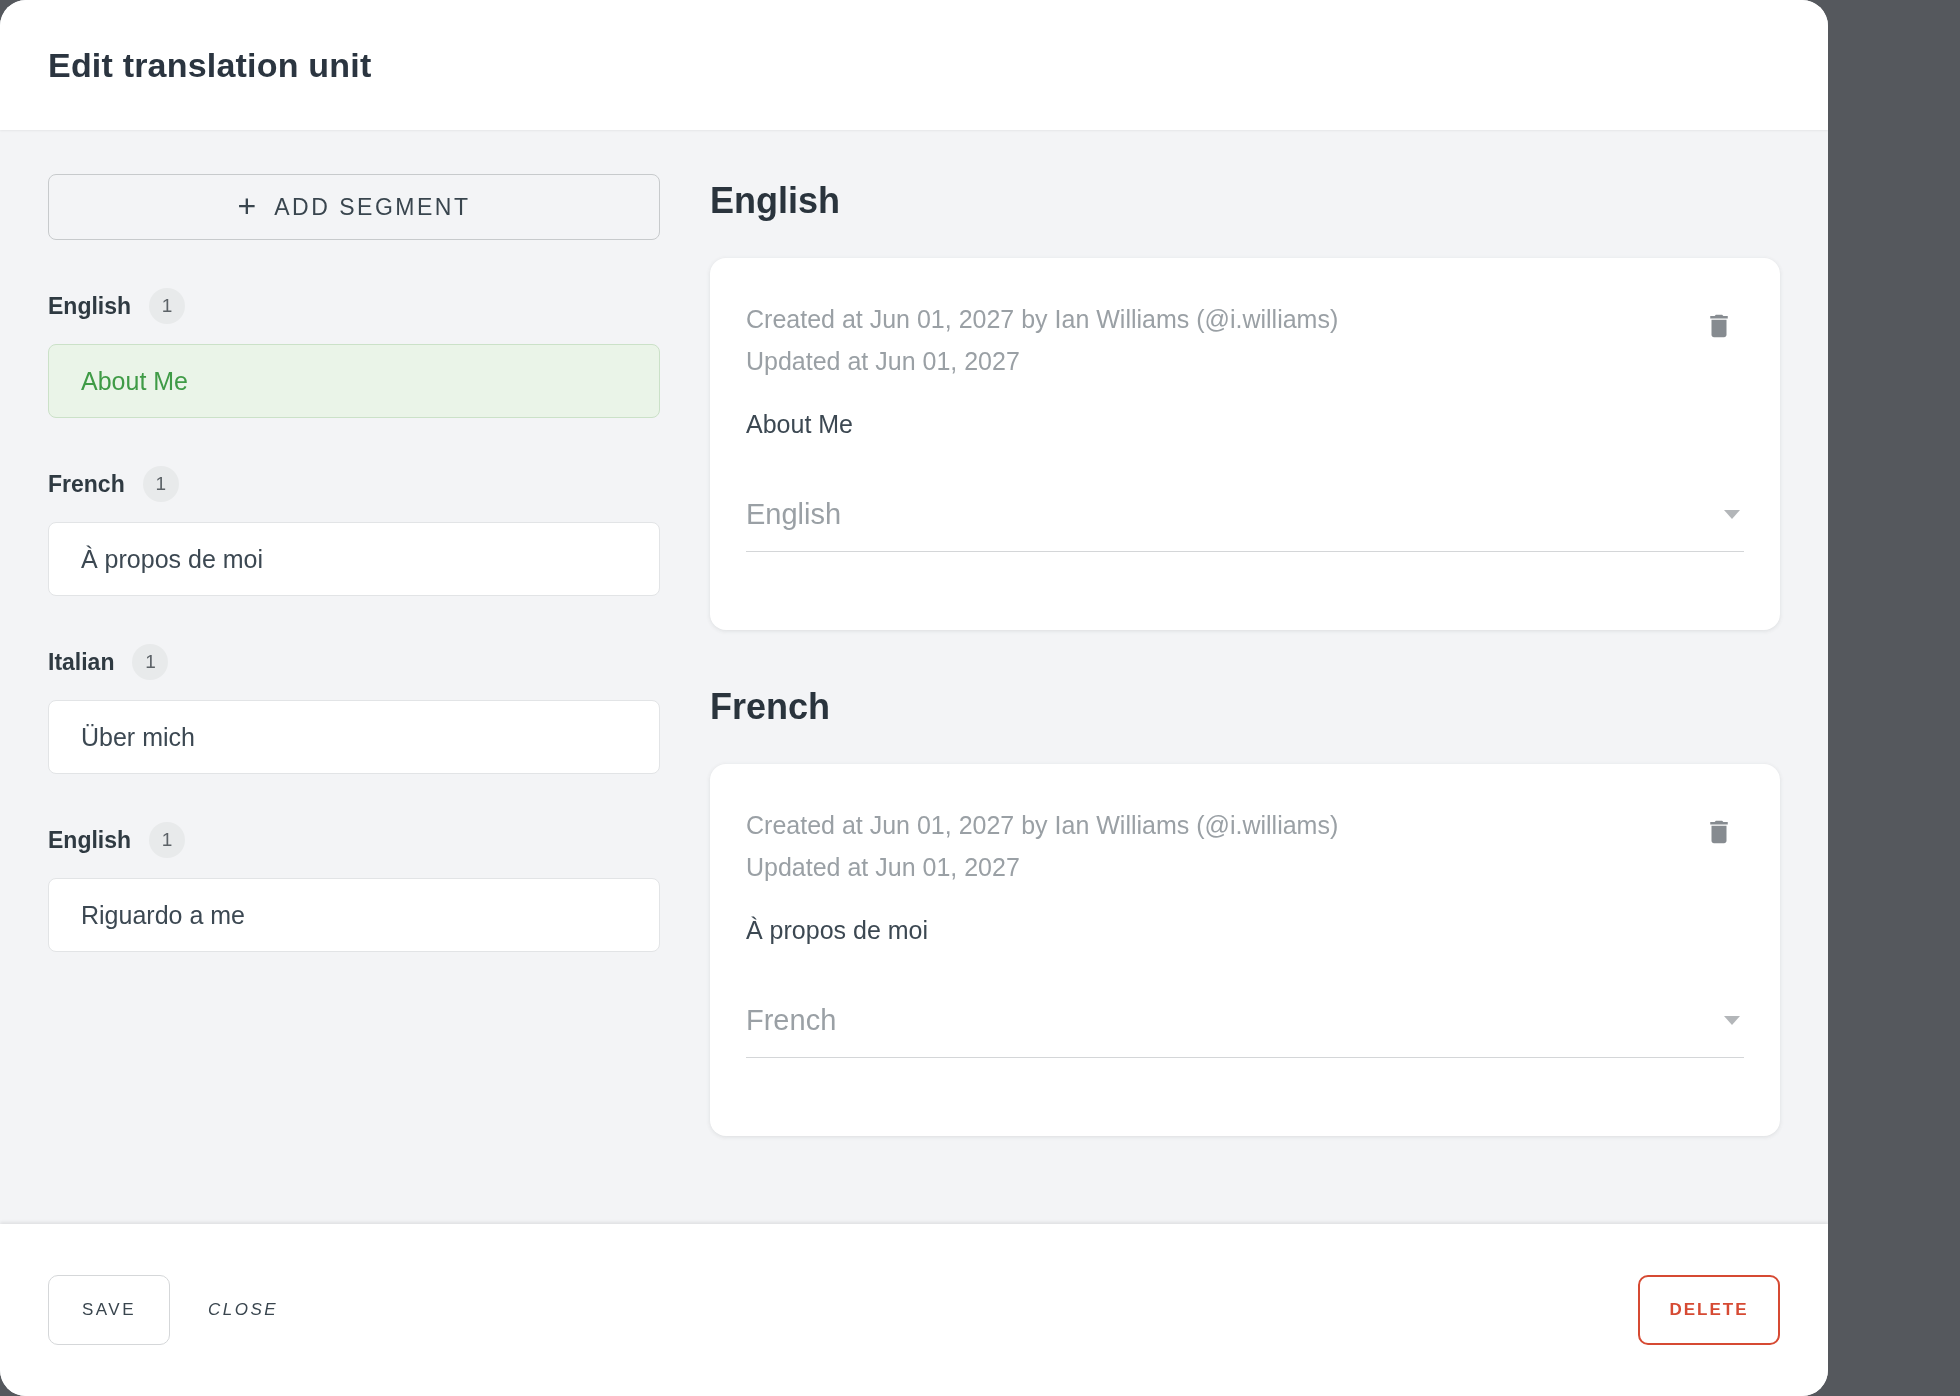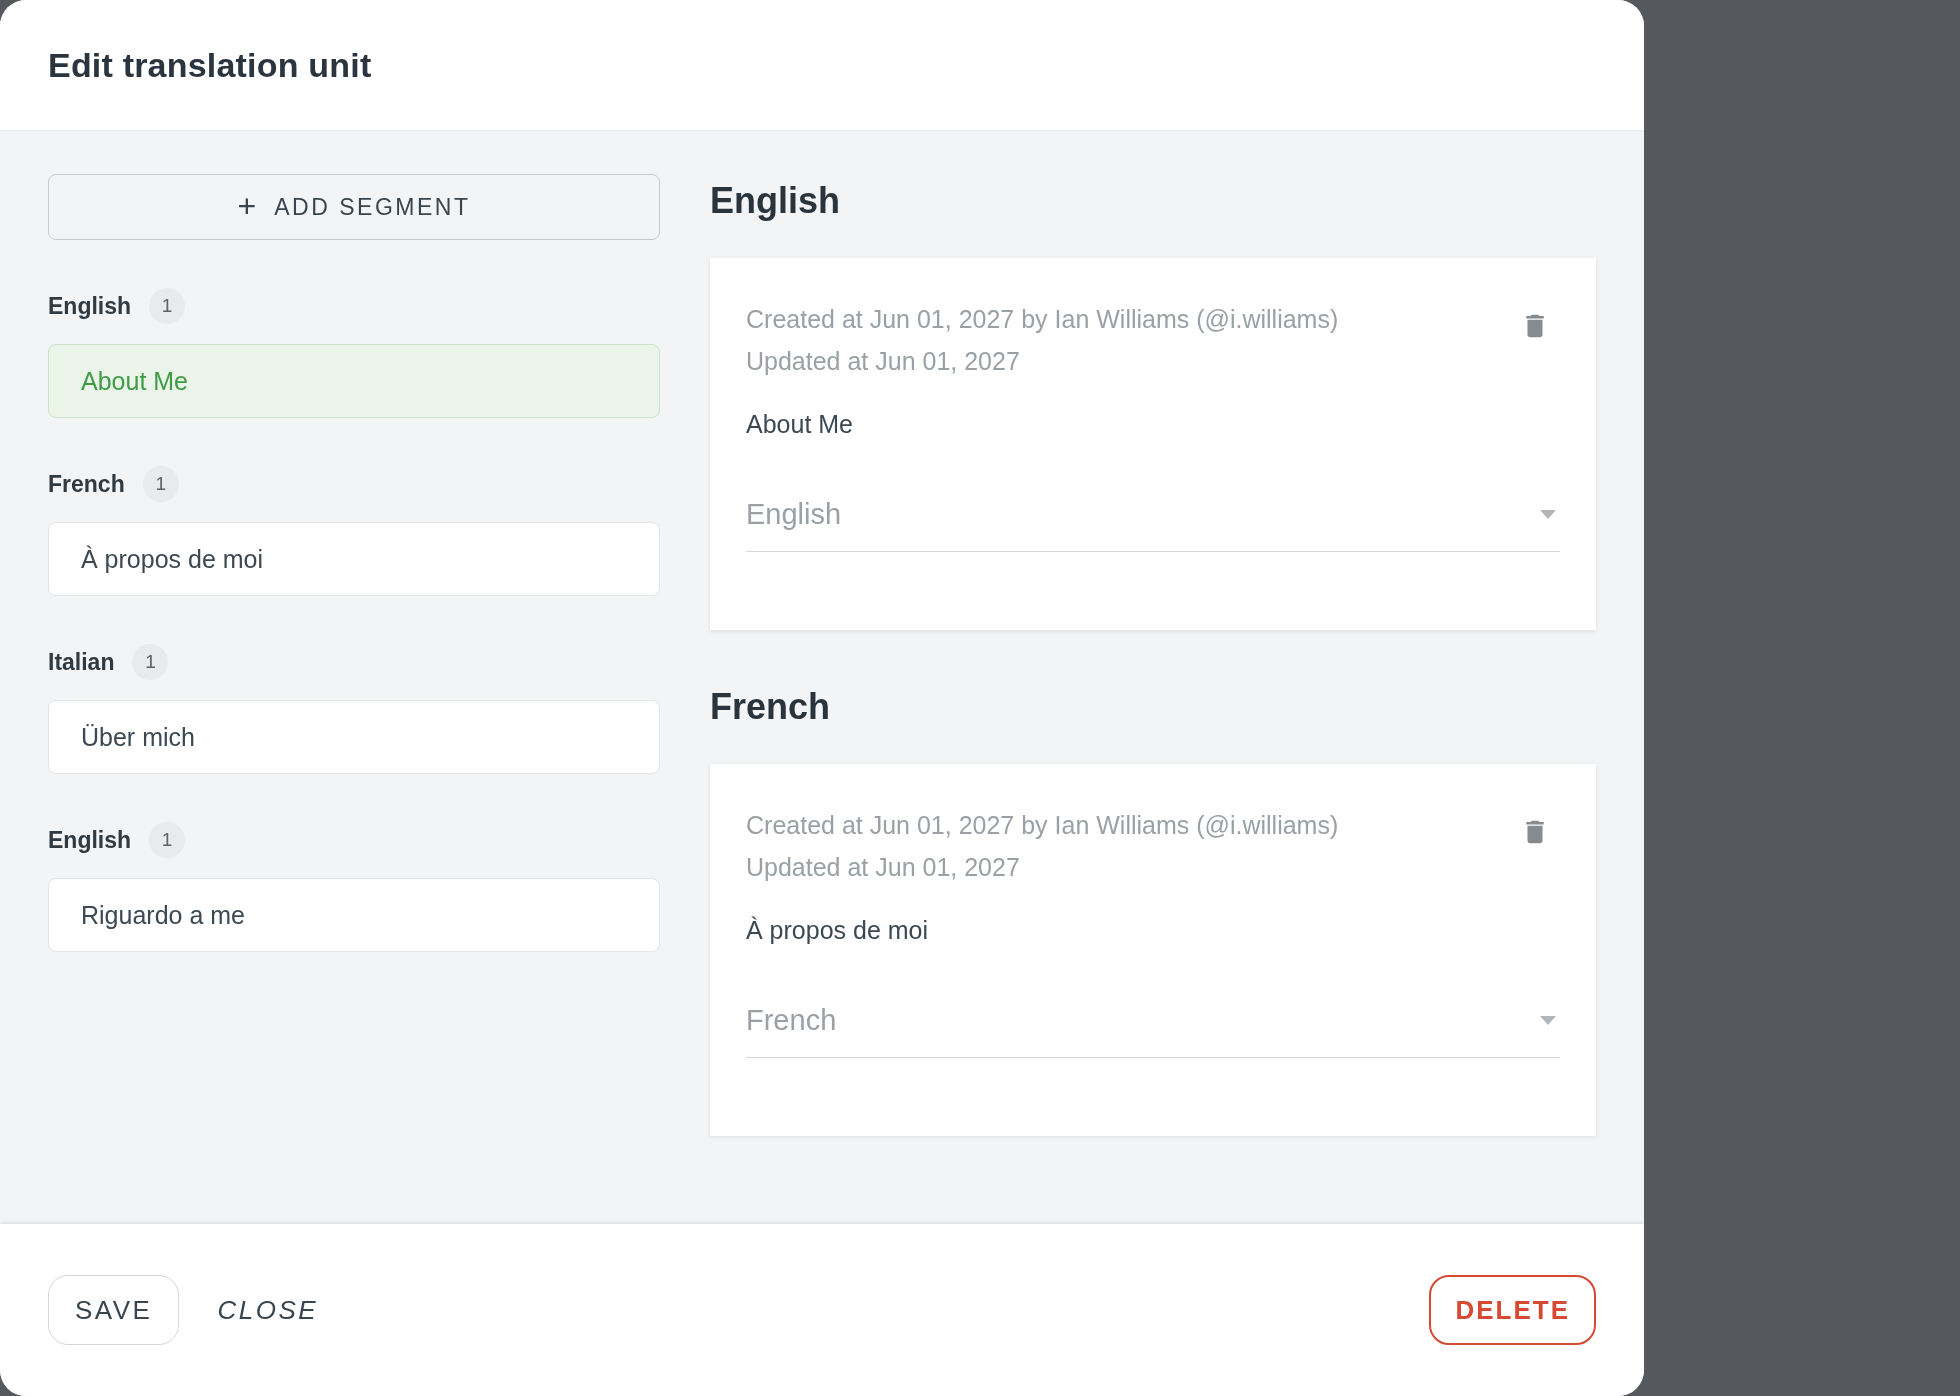--- a/index.html
+++ b/index.html
@@ -3,21 +3,21 @@
 <meta charset="utf-8">
 <style>
   * { box-sizing: border-box; margin: 0; padding: 0; }
   html, body { width: 1960px; height: 1396px; }
   body {
     background: #55585d;
     font-family: "Liberation Sans", sans-serif;
     overflow: hidden;
   }
   .dialog {
-    width: 1644px; height: 1396px;
+    width: 1828px; height: 1396px;
     border-radius: 26px;
     overflow: hidden;
     display: flex; flex-direction: column;
     background: #f3f4f6;
   }
   
   .dialog-header {
     flex: 0 0 130px;
     background: #ffffff;
     display: flex; align-items: center;
@@ -80,21 +80,21 @@
     color: #3f9b46;
   }
 
   
   .section-heading {
     font-size: 36px; font-weight: 700; color: #2a343d;
     margin: 6px 0 36px 0;
   }
   .translation-card {
     background: #ffffff;
-    border-radius: 0;
+    border-radius: 16px;
     box-shadow: 0 1px 4px rgba(60,64,67,0.12);
     padding: 40px 36px 78px 36px;
     margin-bottom: 56px;
   }
   .card-top { display: flex; align-items: flex-start; justify-content: space-between; }
   .meta-line { font-size: 25px; color: #9aa0a5; line-height: 42px; }
   .trash-btn {
     background: none; border: none; cursor: pointer;
     padding: 6px; margin: 6px 4px 0 0;
   }
@@ -121,22 +121,22 @@
     flex: 0 0 172px;
     background: #ffffff;
     display: flex; align-items: center;
     padding: 0 48px;
     box-shadow: 0 -2px 3px rgba(0,0,0,0.08);
     position: relative; z-index: 2;
   }
   .btn {
     font-family: "Liberation Sans", sans-serif;
     height: 70px;
-    border-radius: 20px;
-    font-size: 26px; font-weight: 500; letter-spacing: 2.5px;
+    border-radius: 10px;
+    font-size: 17px; font-weight: 500; letter-spacing: 2.5px;
     cursor: pointer;
     display: inline-flex; align-items: center; justify-content: center;
   }
   .btn.outlined {
     min-width: 122px; padding: 0 26px;
     background: #ffffff;
     border: 1px solid #d5d7d9;
     color: #39454e;
   }
   .btn.text {

